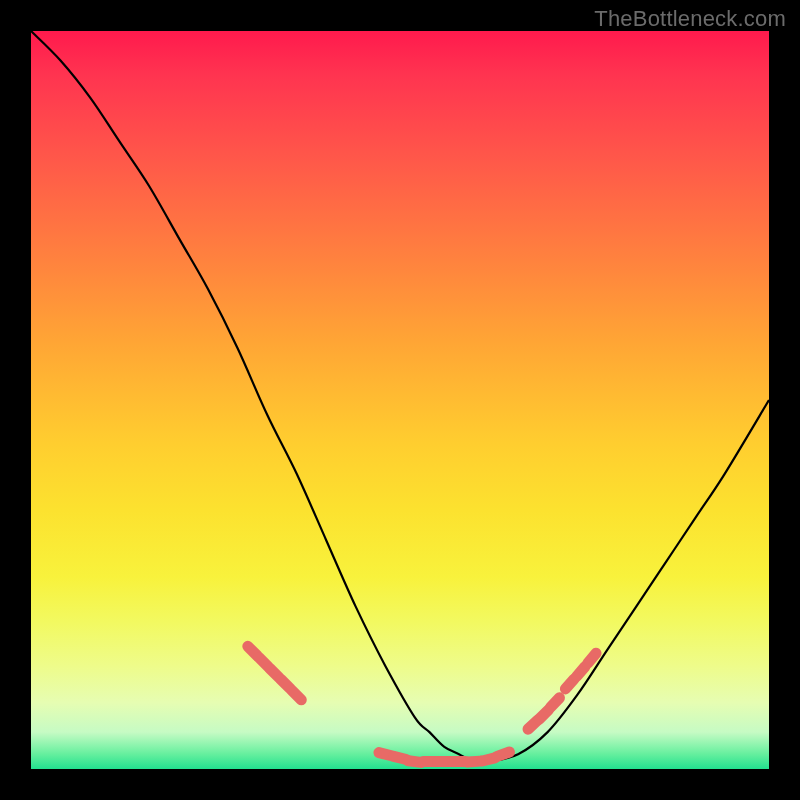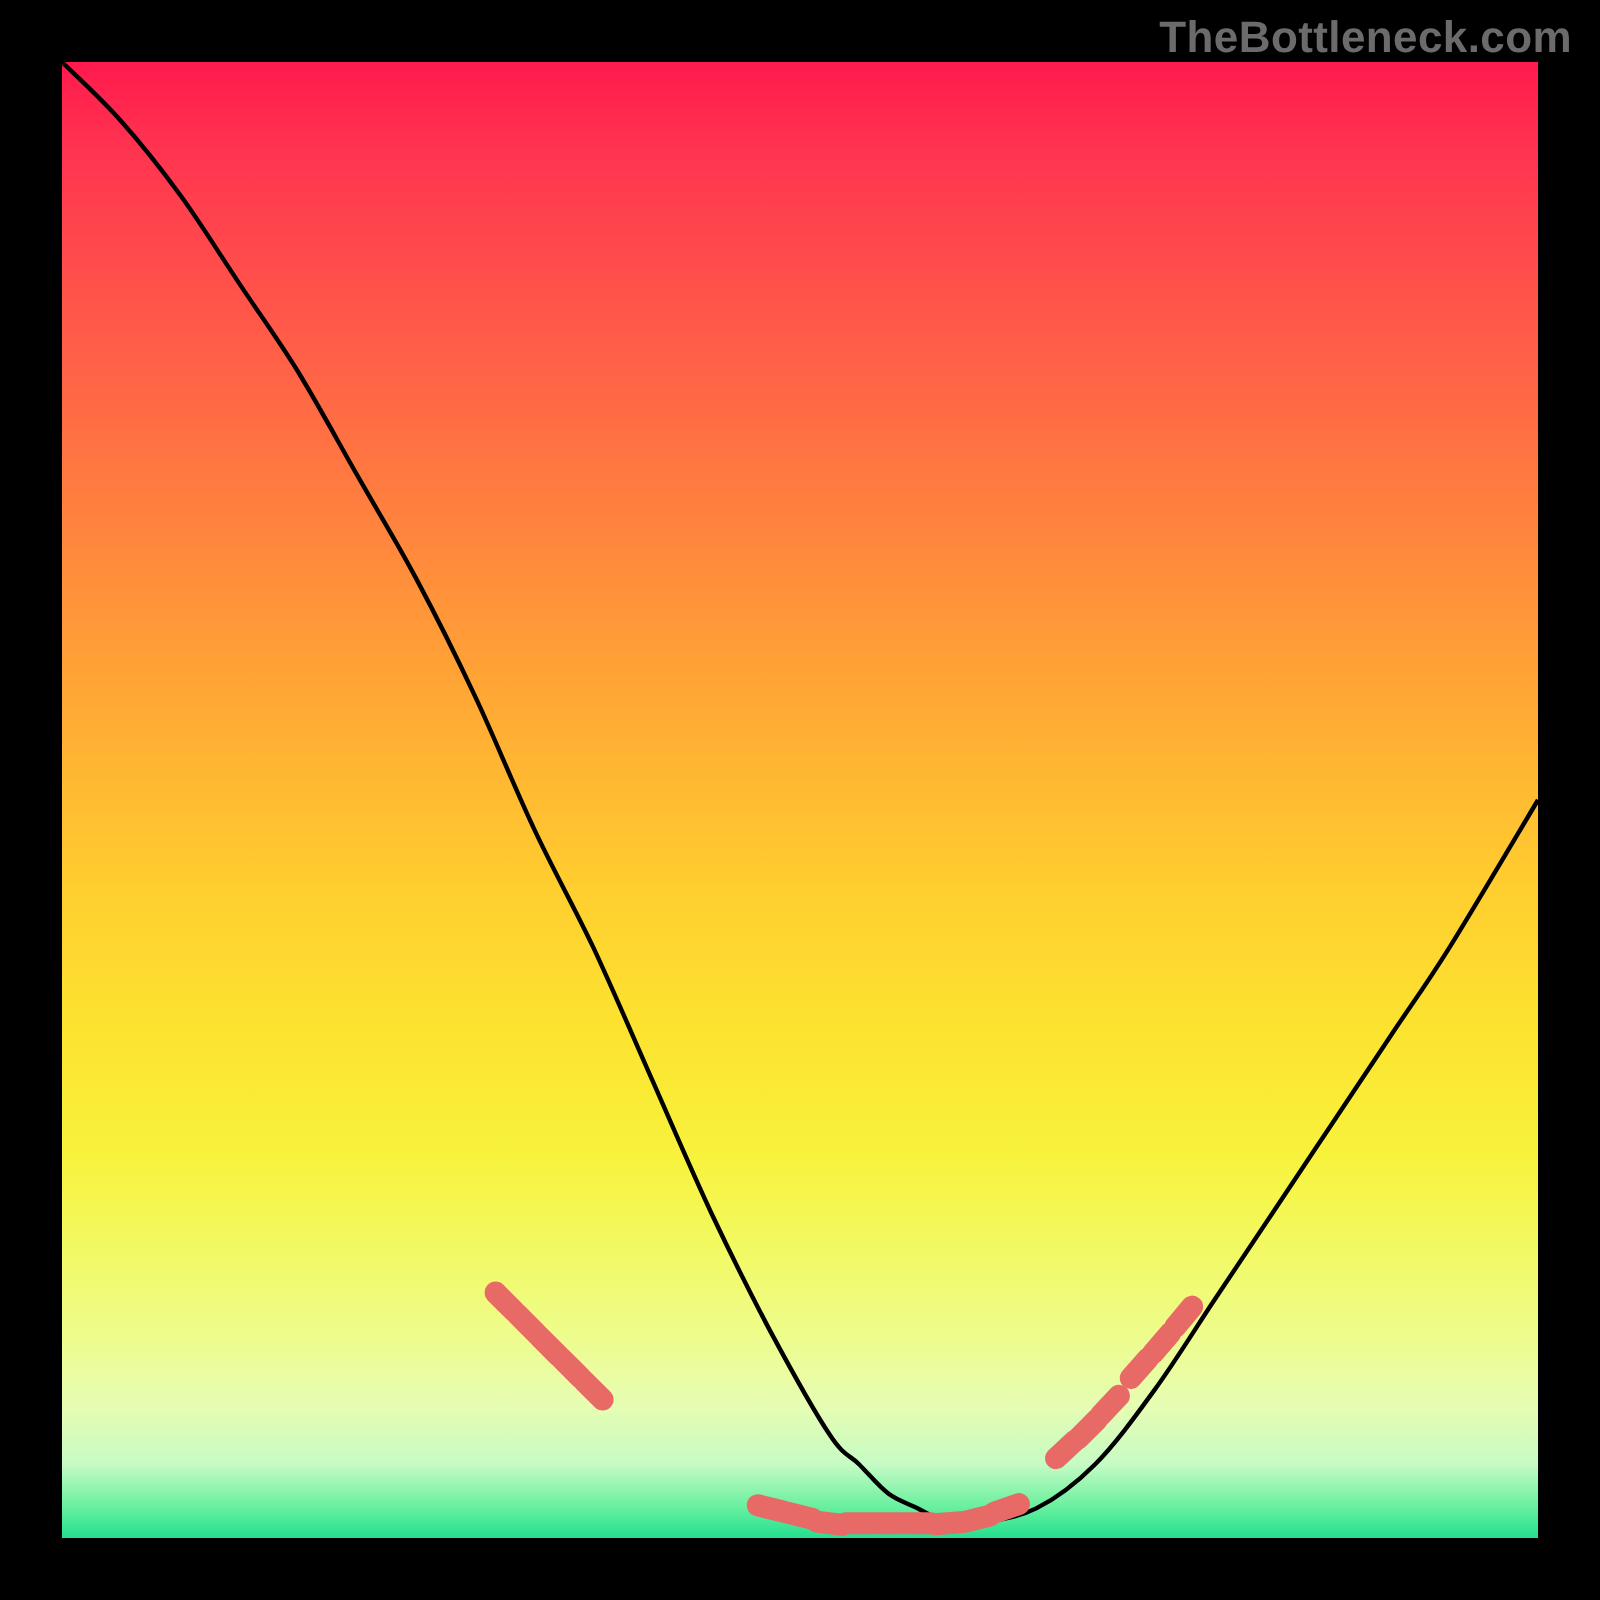--- a/index.html
+++ b/index.html
@@ -42,21 +42,21 @@
       #22e08f 100%
     );
   }
   .watermark {
     position: absolute;
     top: 6px;
     right: 14px;
     color: #6b6b6b;
     font-size: 22px;
     letter-spacing: 0.2px;
-    font-weight: 700;
+    font-weight: 400;
     user-select: none;
   }
   svg.curve {
     position: absolute;
     left: 0;
     top: 0;
     width: 738px;
     height: 738px;
     overflow: visible;
   }

